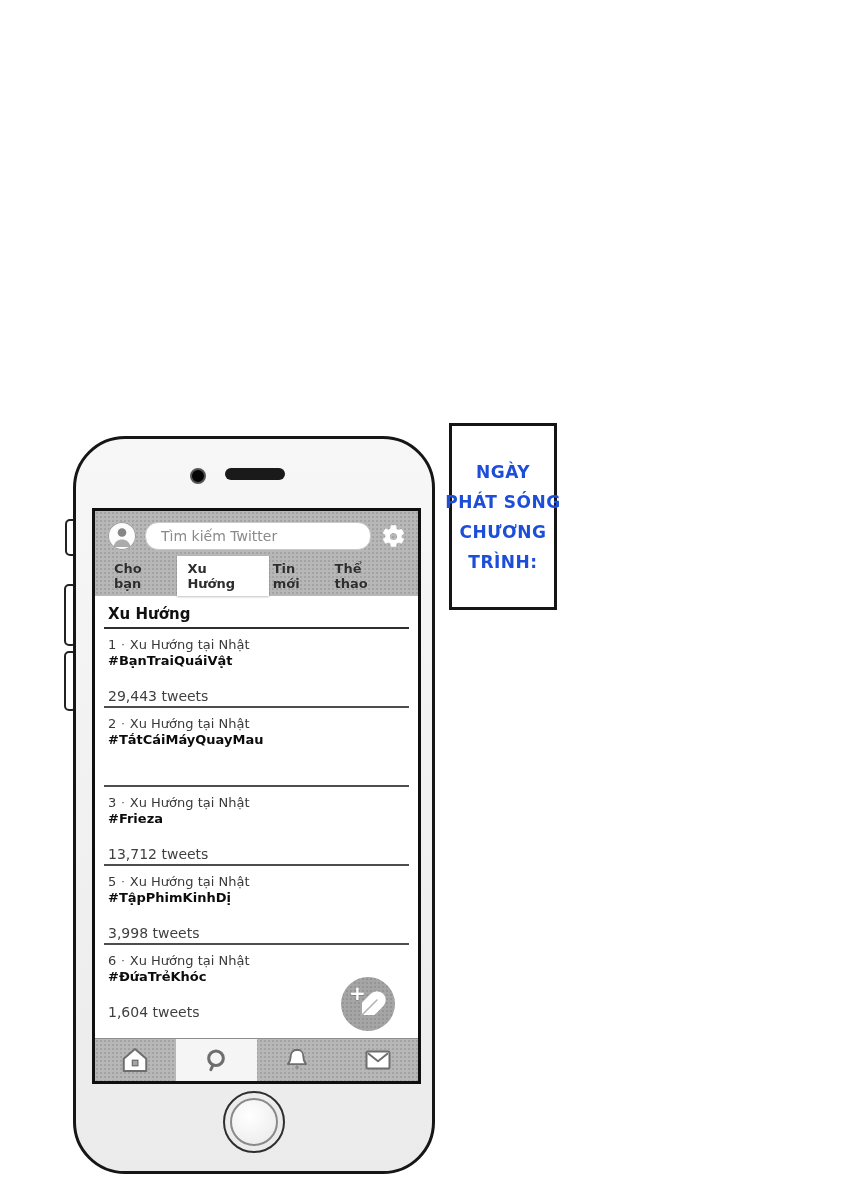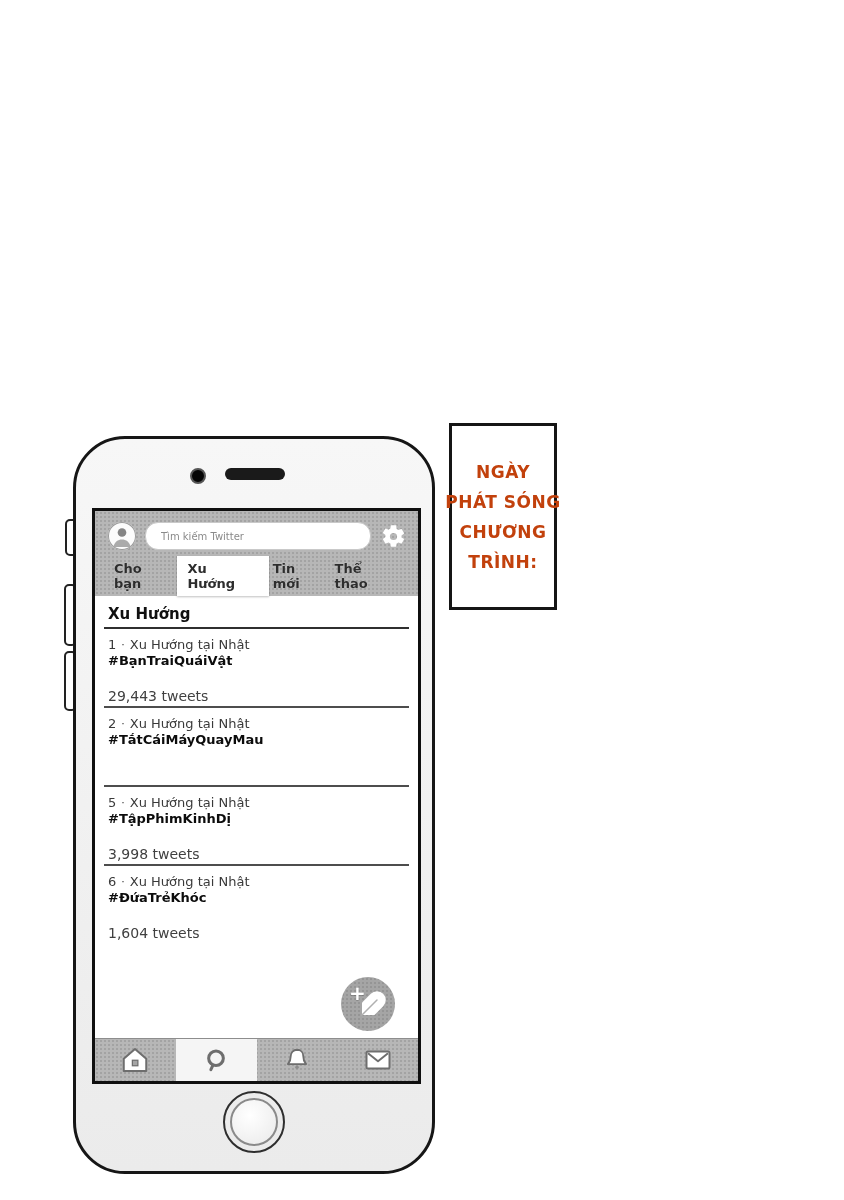--- a/index.html
+++ b/index.html
@@ -3,21 +3,21 @@
 <meta charset="utf-8">
 <style>
   html,body{margin:0;padding:0;}
   body{width:844px;height:1200px;background:#ffffff;position:relative;
        font-family:"DejaVu Sans","Liberation Sans",sans-serif;overflow:hidden;}
 
   
   .caption-box{position:absolute;left:449px;top:423px;width:108px;height:187px;
     border:3px solid #151515;background:#fff;box-sizing:border-box;
     display:flex;flex-direction:column;justify-content:center;align-items:center;}
-  .caption-line{font-size:17px;font-weight:bold;color:#c2410c;line-height:30px;
+  .caption-line{font-size:17px;font-weight:bold;color:#1d4ed8;line-height:30px;
     letter-spacing:.5px;white-space:nowrap;}
 
   
   .side-btn{position:absolute;width:13px;background:#fff;border:2px solid #222;
     border-radius:5px;box-sizing:border-box;z-index:0;}
   .phone{position:absolute;left:73px;top:436px;width:362px;height:738px;z-index:1;
     background:linear-gradient(180deg,#f7f7f7,#ebebeb);
     border:3px solid #161616;border-radius:52px;box-sizing:border-box;}
   .camera{position:absolute;left:114px;top:29px;width:12px;height:12px;border-radius:50%;
     background:#050505;border:2px solid #555;box-sizing:content-box;}
@@ -33,21 +33,21 @@
     border:3px solid #0f0f0f;background:#fff;box-sizing:border-box;overflow:hidden;}
   .tone{background-color:#b7b7b7;
     background-image:radial-gradient(#a3a3a3 1px,rgba(0,0,0,0) 1.15px);
     background-size:4px 4px;}
 
   .header{height:85px;}
   .header-row{display:flex;align-items:center;gap:9px;padding:11px 11px 0 13px;}
   .avatar{width:28px;height:28px;border-radius:50%;background:#fcfcfc;overflow:hidden;
     flex:0 0 auto;box-shadow:0 0 0 1px #9a9a9a inset;}
   .search-input{flex:1;height:26px;border-radius:13px;border:1px solid #c9c9c9;background:#fff;
-    font-size:10px;color:#000000;padding:0 15px;outline:none;min-width:0;
+    font-size:14px;color:#000000;padding:0 15px;outline:none;min-width:0;
     font-family:"DejaVu Sans","Liberation Sans",sans-serif;}
   .search-input::placeholder{color:#8a8a8a;opacity:1;}
   .gear{width:27px;height:27px;flex:0 0 auto;display:flex;}
   .tabs{display:flex;justify-content:flex-end;align-items:center;padding:6px 15px 0 15px;}
   .tab{font-size:13px;font-weight:bold;color:#2d2d2d;padding:5px 4px;cursor:default;
     text-shadow:0 0 1px rgba(255,255,255,.5);}
   .tab.active{background:#fff;padding:5px 10px;box-shadow:0 1px 2px rgba(0,0,0,.25);}
 
   .section-head{margin:0 9px;padding:8px 4px 4px;border-bottom:2px solid #2f2f2f;}
   .section-title{font-size:15px;font-weight:bold;color:#101010;}
@@ -130,20 +130,25 @@
       <div class="trend-meta"><span>1</span><span class="dot">·</span><span>Xu Hướng tại Nhật</span></div>
       <div class="trend-tag">#BạnTraiQuáiVật</div>
       <div class="trend-count">29,443 tweets</div>
     </div>
 
     <div class="trend-row">
       <div class="trend-meta"><span>2</span><span class="dot">·</span><span>Xu Hướng tại Nhật</span></div>
       <div class="trend-tag">#TắtCáiMáyQuayMau</div>
     </div>
 
+    <div class="trend-row">
+      <div class="trend-meta"><span>3</span><span class="dot">·</span><span>Xu Hướng tại Nhật</span></div>
+      <div class="trend-tag">#Frieza</div>
+      <div class="trend-count">13,712 tweets</div>
+    </div>
 
 
     <div class="trend-row">
       <div class="trend-meta"><span>5</span><span class="dot">·</span><span>Xu Hướng tại Nhật</span></div>
       <div class="trend-tag">#TậpPhimKinhDị</div>
       <div class="trend-count">3,998 tweets</div>
     </div>
 
     <div class="trend-row">
       <div class="trend-meta"><span>6</span><span class="dot">·</span><span>Xu Hướng tại Nhật</span></div>

